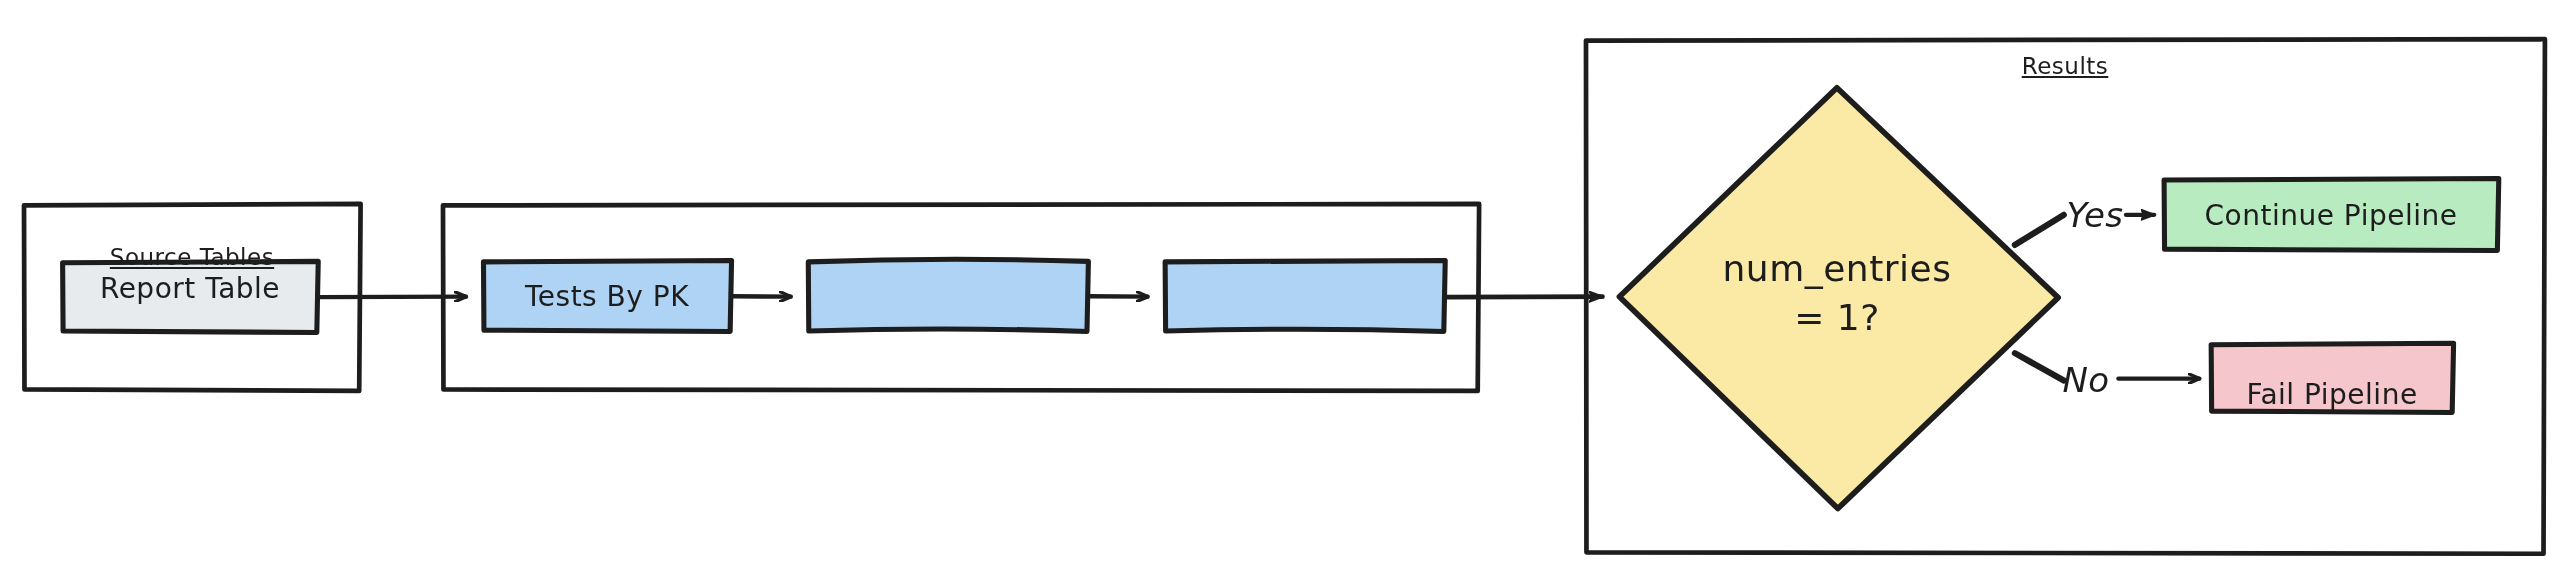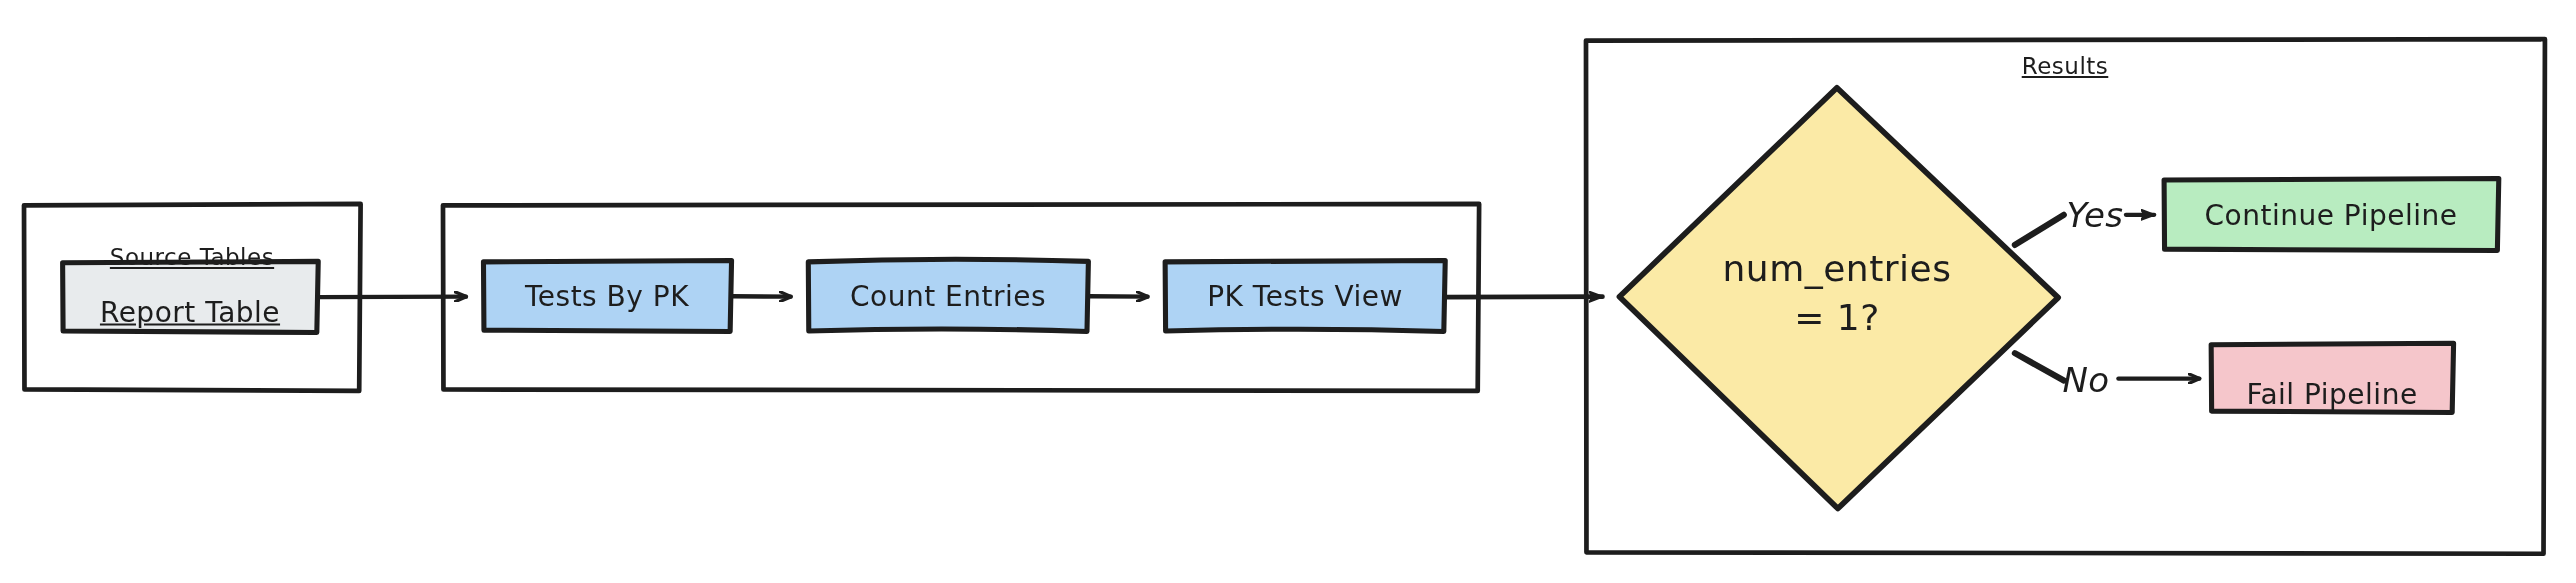--- a/index.html
+++ b/index.html
@@ -136,27 +136,25 @@
     <g>
       <path d="M2348.5,366 L2606,364.5 L2604.5,438 L2349,436.5 Z" fill="#f5c6cb" stroke="#1d1d1d" stroke-width="5.4" stroke-linejoin="round" stroke-linecap="round"></path>
     </g>
   </svg>
 
   <div class="lbl group-title" style="left:192px; top:216px;margin-top:28px;">Source Tables</div>
 
 
   <div class="lbl group-title" style="left:2065px; top:53px;">Results</div>
 
-  <div class="lbl node-label" style="left:190px; top:312px;text-decoration:underline;">Report Table</div>
+  <div class="lbl node-label" style="left:190px; top:288px;">Report Table</div>
 
   <div class="lbl node-label" style="left:607px; top:296px;">Tests By PK</div>
 
-  <div class="lbl node-label" style="left:948px; top:296px;">Count Entries</div>
 
-  <div class="lbl node-label" style="left:1305px; top:296px;">PK Tests View</div>
 
   <div class="lbl diamond-label" style="left:1837px; top:294px;">num_entries
 = 1?</div>
 
   <div class="lbl node-label" style="left:2331px; top:215px;">Continue Pipeline</div>
 
   <div class="lbl node-label" style="left:2332px; top:394px;">Fail Pipeline</div>
 
   <div class="lbl edge-label" style="left:2095px; top:215px;">Yes</div>
 

